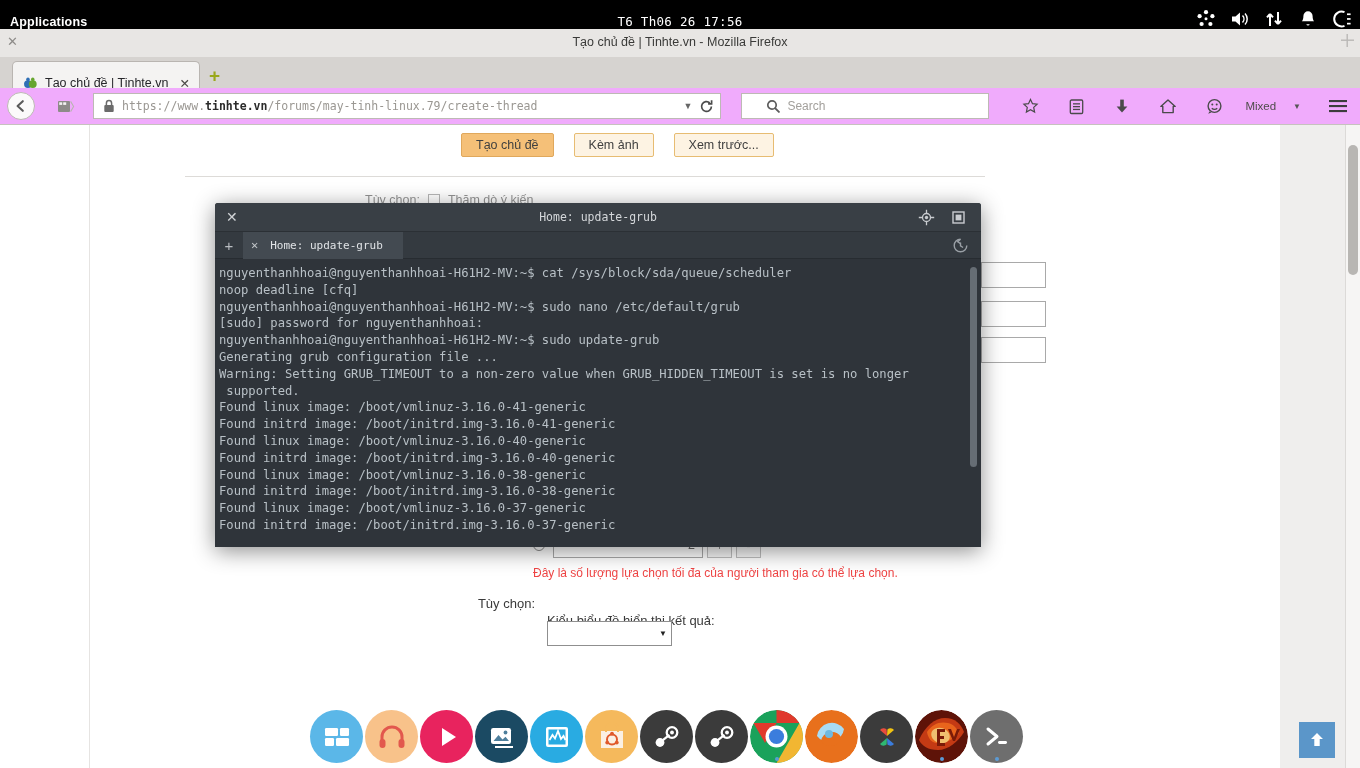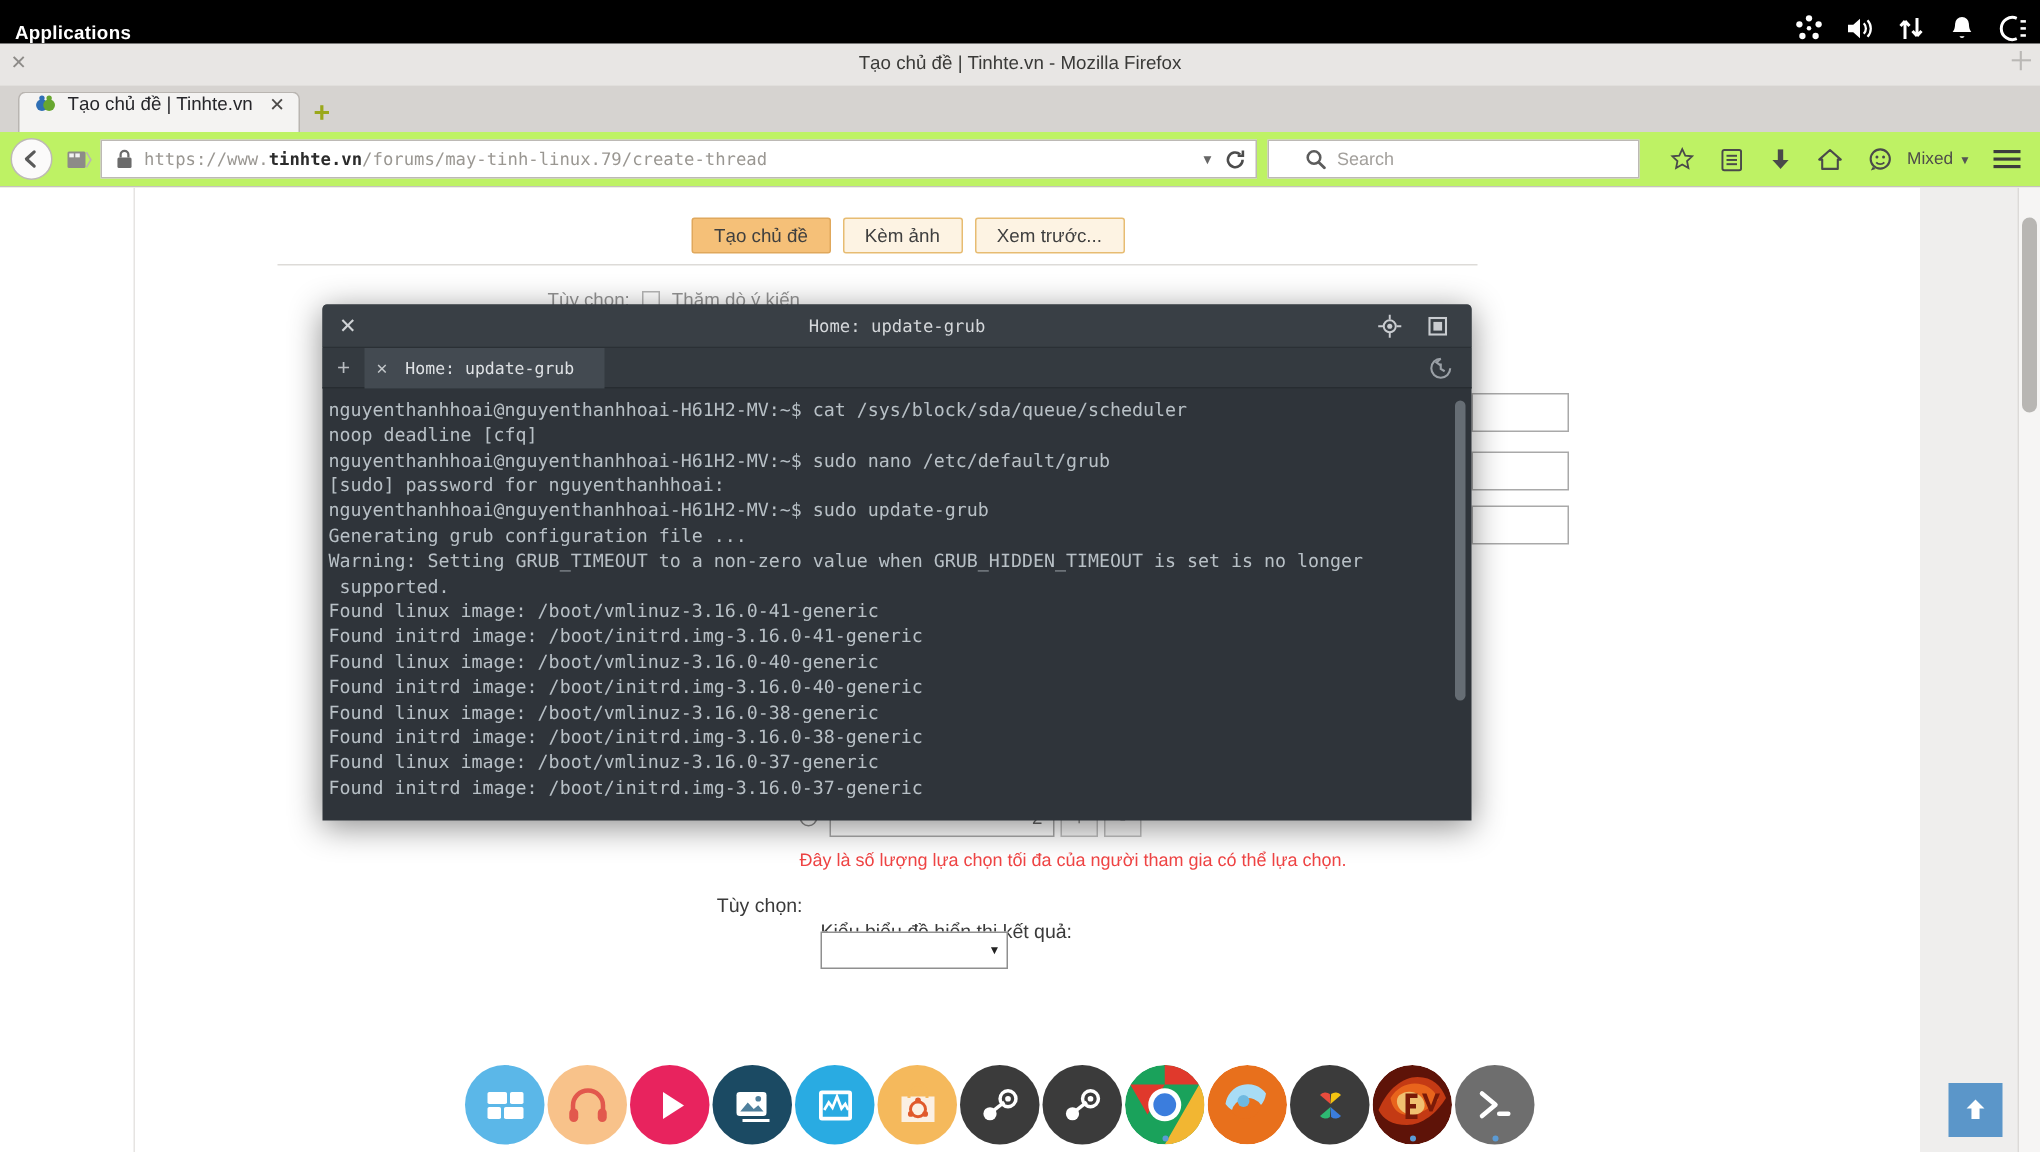--- a/index.html
+++ b/index.html
@@ -57,41 +57,41 @@
   }
 
   
   #tabstrip {
     position: relative; height: 31px;
     background: #d6d3d0;
     display: flex; align-items: flex-end;
     padding-left: 12px;
   }
   #tab-active {
-    display: flex; align-items: flex-start; gap: 7px;
-    height: 27px; padding: 0 9px 0 10px;
+    display: flex; align-items: center; gap: 7px;
+    height: 27px; padding: 16px 9px 0 10px;
     background: #f4f3f2;
     border: 1px solid #b9b5b1; border-bottom: none;
     border-radius: 5px 5px 0 0;
     position: relative;
   }
   #tab-favicon { width: 15px; height: 15px; flex: none; }
   #tab-label { font-size: 12.5px; color: #26262a; white-space: nowrap; }
   #tab-close { font-size: 12.5px; color: #4c4a48; margin-left: 4px; }
   #new-tab-plus {
     margin-left: 9px; margin-bottom: 5px;
     font-size: 19px; line-height: 14px; color: #9aa81b; font-weight: bold;
   }
 
   
   #navbar {
     position: relative; height: 37px;
-    background: #bef264;
+    background: #f0abfc;
     border-bottom: 1px solid #c6c2be;
-    display: flex; align-items: center; gap: 3px;
+    display: flex; align-items: center; gap: 16px;
     padding: 0 7px;
   }
   #back-btn {
     width: 28px; height: 28px; border-radius: 50%;
     border: 1px solid #bdb9b5; background: #fbfafa;
     display: flex; align-items: center; justify-content: center;
     margin-right: 2px;
   }
   #site-chip {
     display: flex; align-items: center;
@@ -142,22 +142,22 @@
     position: absolute; right: 0; top: 0; width: 80px; height: 643px;
     background: #efeeed;
   }
   #page-gutter-left {
     position: absolute; left: 0; top: 0; width: 90px; height: 643px;
     background: #ffffff; border-right: 1px solid #e6e4e2;
   }
 
   
   #form-actions {
-    position: absolute; left: 447px; top: 20px;
-    display: flex; gap: 8px; padding-left: 14px;
+    position: absolute; left: 447px; top: 8px;
+    display: flex; gap: 20px; padding-left: 14px;
   }
   .form-btn {
     height: 24px; padding: 0 14px;
     font-size: 12.5px; color: #3f3f3f;
     border: 1px solid #e7bc72; background: #fdf3e3;
     display: flex; align-items: center; justify-content: center;
     border-radius: 2px;
   }
   .form-btn.primary { background: #f5c078; border-color: #e5a githubnone; }
   .form-btn.primary { background: #f5c078; border: 1px solid #e0a85c; }
@@ -324,20 +324,21 @@
   .dock-dot {
     position: absolute; bottom: -8px; left: 50%; margin-left: -2px;
     width: 4px; height: 4px; border-radius: 50%; background: #5b9bd5;
   }
 </style>
 </head>
 <body>
 
 <div id="top-panel">
   <div id="applications-menu">Applications</div>
+  <div id="panel-clock">T6 Th06 26 17:56</div>
   <div id="tray">
     <svg class="tray-ico" viewBox="0 0 20 20" fill="#fff">
       <circle cx="10" cy="3.2" r="2.1"></circle>
         <circle cx="16.4" cy="7.2" r="2.1"></circle>
       <circle cx="3.6" cy="7.2" r="2.1"></circle>
         <circle cx="5.6" cy="15" r="2.1"></circle>
       <circle cx="14.4" cy="15" r="2.1"></circle>
         <circle cx="10" cy="9.8" r="1.5"></circle>
     </svg>
     <svg class="tray-ico" viewBox="0 0 20 20" fill="#fff">

